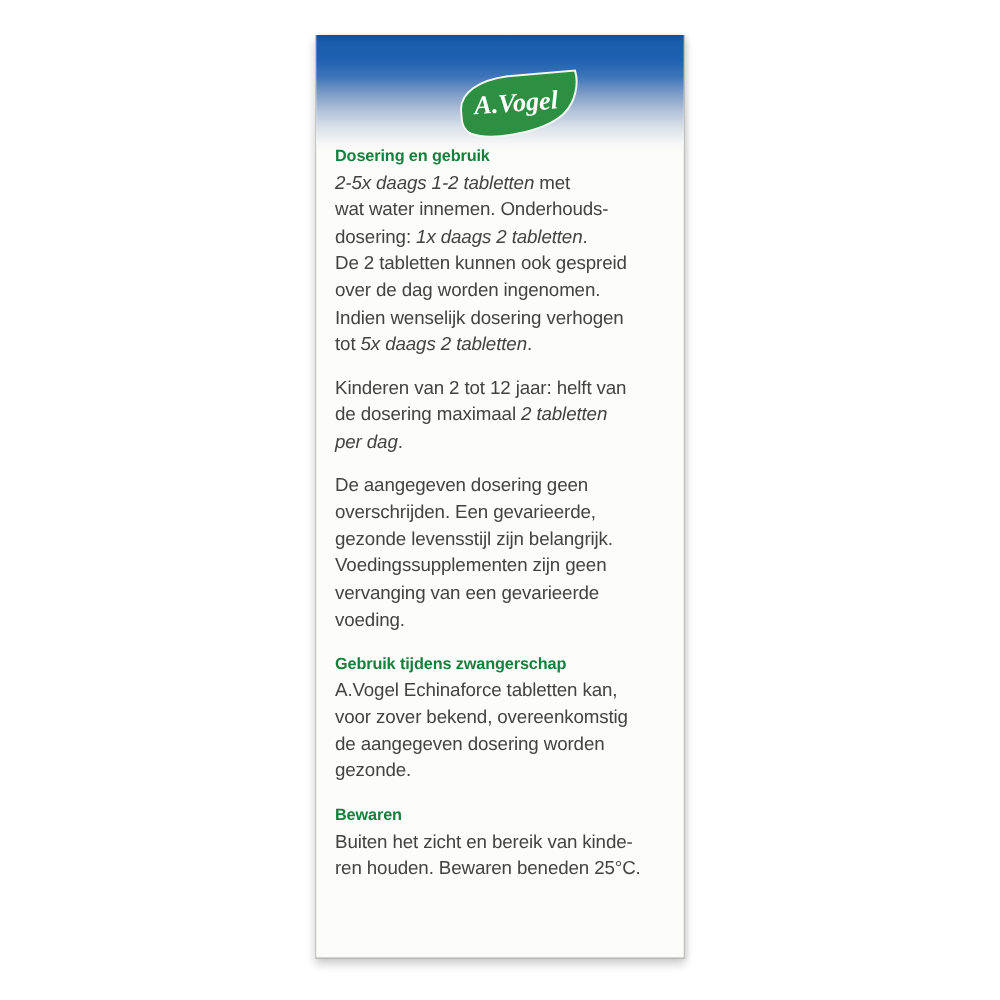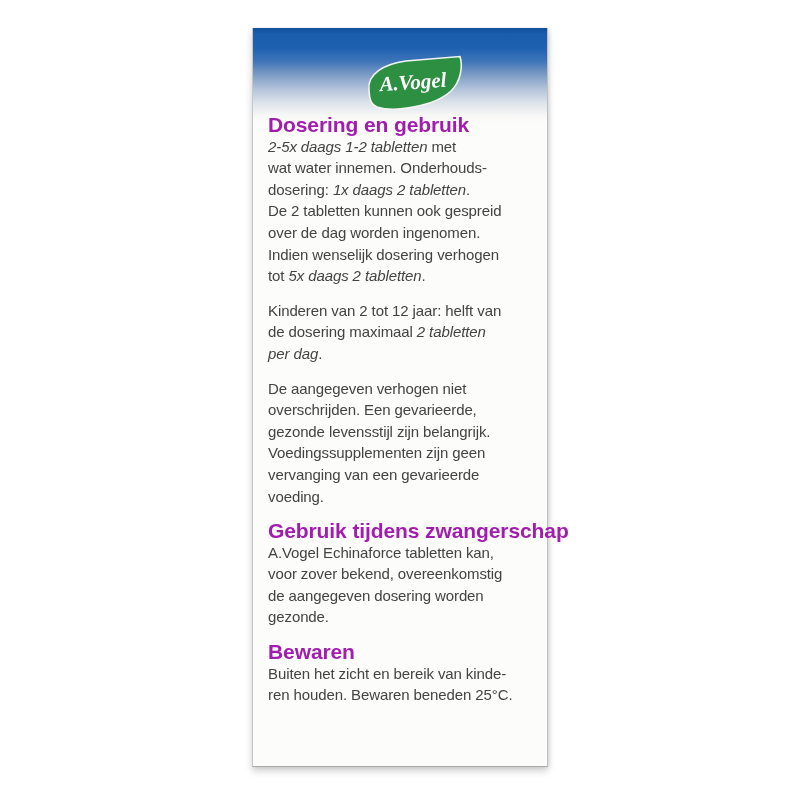--- a/index.html
+++ b/index.html
@@ -56,23 +56,23 @@
   .content {
     position: absolute;
     left: 15px; right: 10px; top: 86px;
     color: #434343;
     font-size: 15px;
     line-height: 21.6px;
     letter-spacing: -0.1px;
   }
   .section { margin: 0 0 13px 0; }
   .heading {
-    color: #a21caf;
+    color: #15803d;
     font-weight: bold;
-    font-size: 21px;
+    font-size: 13px;
   }
   .line { white-space: nowrap; }
   .it { font-style: italic; }
 </style>
 </head>
 <body>
 
 <div class="scene">
   <div class="box">
     <div class="band"></div>
@@ -94,21 +94,21 @@
           <div class="line"><span>over de dag worden ingenomen.</span></div>
           <div class="line"><span>Indien wenselijk dosering verhogen</span></div>
           <div class="line"><span>tot </span><span class="it">5x daags 2 tabletten</span><span>.</span></div>
         </div>
         <div class="section">
           <div class="line"><span>Kinderen van 2 tot 12 jaar: helft van</span></div>
           <div class="line"><span>de dosering maximaal </span><span class="it">2 tabletten</span></div>
           <div class="line"><span class="it">per dag</span><span>.</span></div>
         </div>
         <div class="section">
-          <div class="line"><span>De aangegeven verhogen niet</span></div>
+          <div class="line"><span>De aangegeven dosering geen</span></div>
           <div class="line"><span>overschrijden. Een gevarieerde,</span></div>
           <div class="line"><span>gezonde levensstijl zijn belangrijk.</span></div>
           <div class="line"><span>Voedingssupplementen zijn geen</span></div>
           <div class="line"><span>vervanging van een gevarieerde</span></div>
           <div class="line"><span>voeding.</span></div>
         </div>
         <div class="section">
           <div class="heading line">Gebruik tijdens zwangerschap</div>
           <div class="line"><span>A.Vogel Echinaforce tabletten kan,</span></div>
           <div class="line"><span>voor zover bekend, overeenkomstig</span></div>

